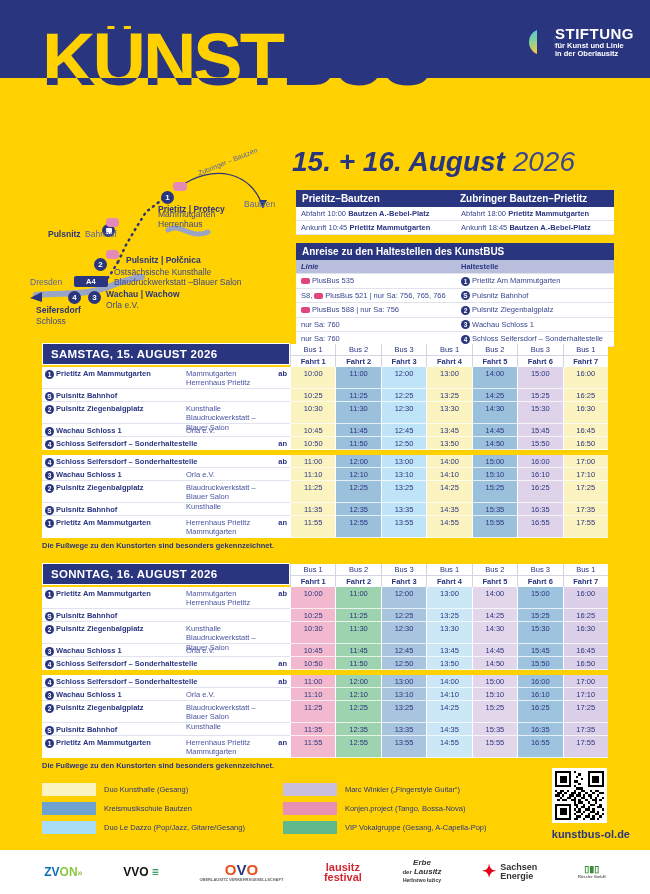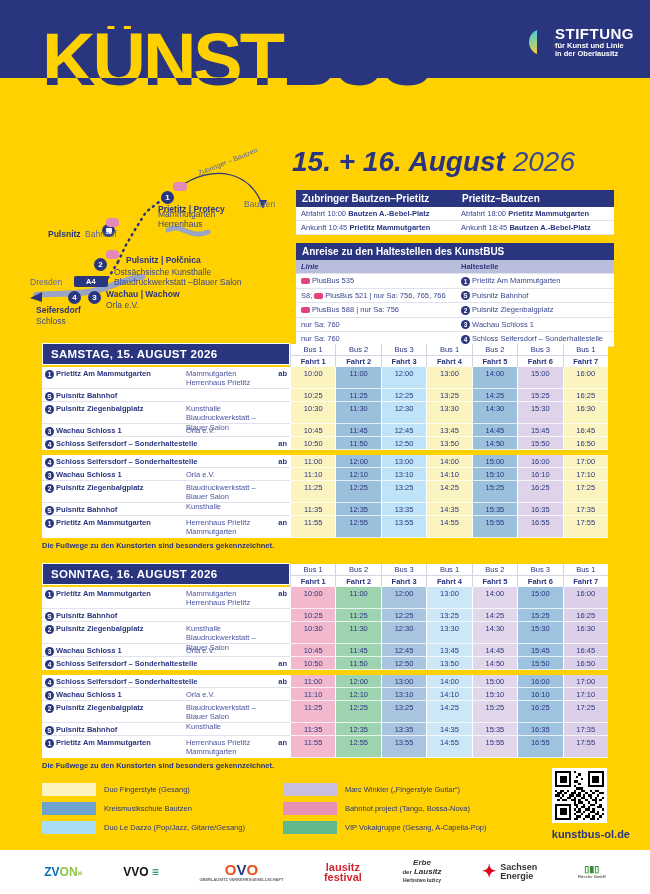--- a/index.html
+++ b/index.html
@@ -238,22 +238,22 @@
 
   <div class="lbl bold" style="left:88px;top:139px;">Wachau | Wachow</div>
   <div class="lbl sub" style="left:88px;top:150px;">Orla e.V.</div>
 
   <div class="lbl bold" style="left:18px;top:155px;">Seifersdorf</div>
   <div class="lbl sub" style="left:18px;top:166px;">Schloss</div>
 </div>
 
 <div class="infobox" style="left:296px;top:190px;width:318px;">
   <div class="split-title">
+    <div style="flex:1;">Prietitz–Bautzen</div>
     <div style="width:160px;">Zubringer Bautzen–Prietitz</div>
-    <div style="flex:1;">Prietitz–Bautzen</div>
   </div>
   <div class="ib-row">
     <div class="ib-cell" style="width:160px;flex:none;"><span>Abfahrt 10:00</span> <b>Bautzen A.-Bebel-Platz</b></div>
     <div class="ib-cell"><span>Abfahrt  18:00</span> <b>Prietitz Mammutgarten</b></div>
   </div>
   <div class="ib-row">
     <div class="ib-cell" style="width:160px;flex:none;"><span>Ankunft 10:45</span> <b>Prietitz Mammutgarten</b></div>
     <div class="ib-cell"><span>Ankunft 18:45</span> <b>Bautzen A.-Bebel-Platz</b></div>
   </div>
 </div>
@@ -692,39 +692,39 @@
         </div>
       </div>
     </div>
   <div class="foot-note">Die Fußwege zu den Kunstorten sind besonders gekennzeichnet.</div>
 </div>
 
 <div class="legend" style="top:783px;">
   <div class="legcol" id="leg-left">
       <div class="legitem">
         <div class="swatch" style="background: rgb(251, 243, 192);"></div>
-        <div class="legtext">Duo Fingerstyle (Gesang)</div>
+        <div class="legtext">Duo Kunsthalle (Gesang)</div>
       </div>
       <div class="legitem">
         <div class="swatch" style="background: rgb(111, 163, 207);"></div>
         <div class="legtext">Kreismusikschule Bautzen</div>
       </div>
       <div class="legitem">
         <div class="swatch" style="background: rgb(169, 221, 245);"></div>
         <div class="legtext">Duo Le Dazzo (Pop/Jazz, Gitarre/Gesang)</div>
       </div>
     </div>
   <div class="legcol" id="leg-right" style="margin-left:18px;">
       <div class="legitem">
         <div class="swatch" style="background: rgb(201, 190, 222);"></div>
         <div class="legtext">Marc Winkler („Fingerstyle Guitar“)</div>
       </div>
       <div class="legitem">
         <div class="swatch" style="background: rgb(232, 144, 180);"></div>
-        <div class="legtext">Bahnhof.project (Tango, Bossa-Nova)</div>
+        <div class="legtext">Konjen.project (Tango, Bossa-Nova)</div>
       </div>
       <div class="legitem">
         <div class="swatch" style="background: rgb(95, 185, 138);"></div>
         <div class="legtext">VIP Vokalgruppe (Gesang, A-Capella-Pop)</div>
       </div>
     </div>
 </div>
 
 <div class="qrwrap" style="top:768px;">
   <div class="qr">

